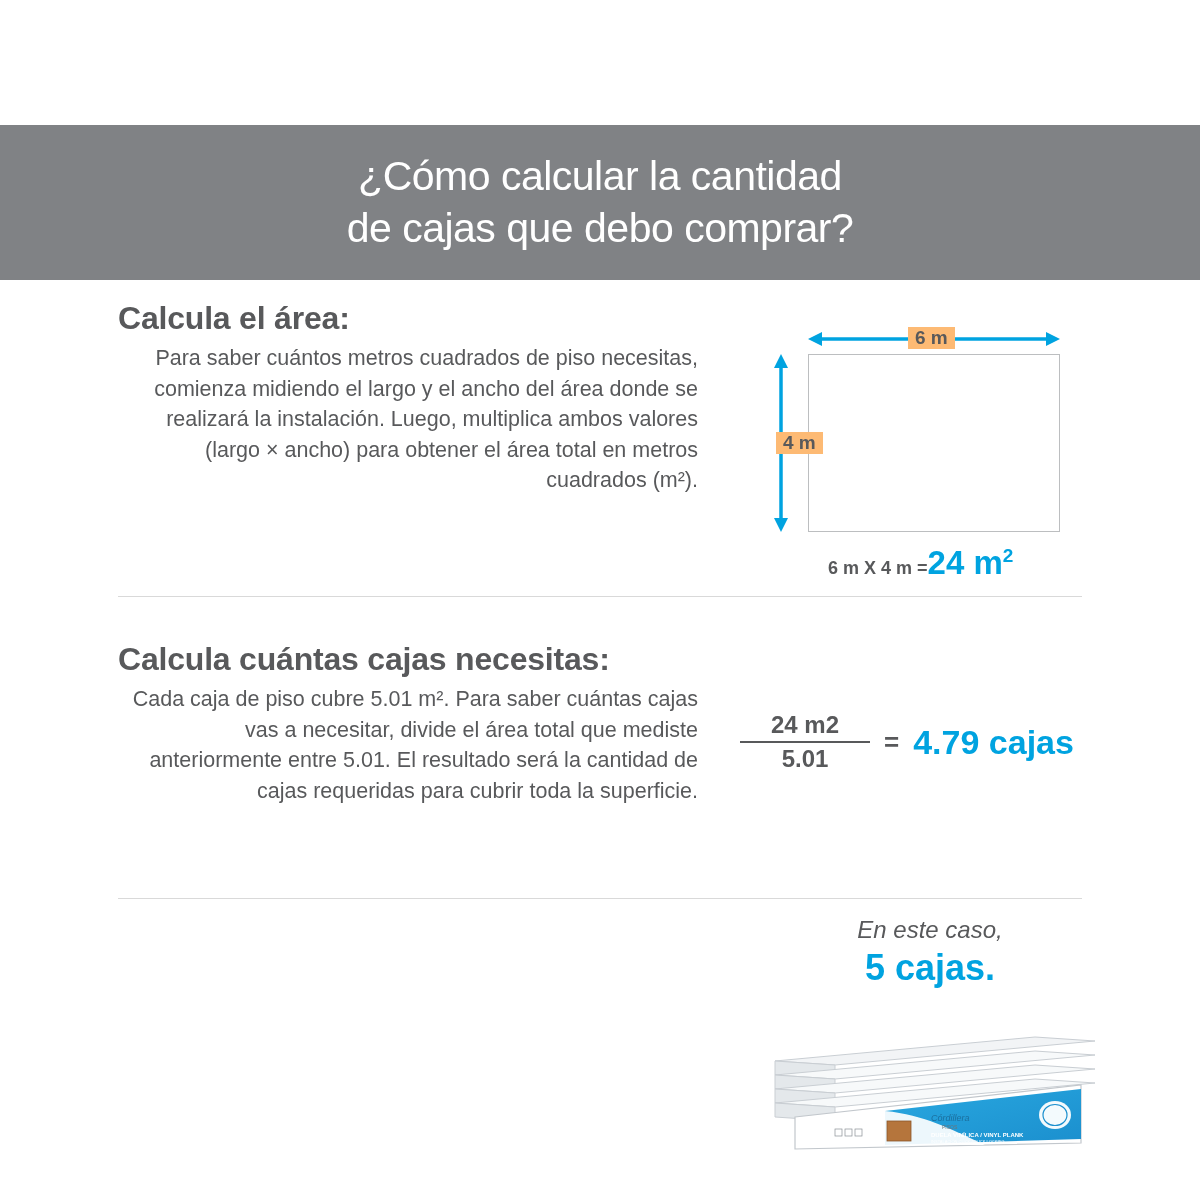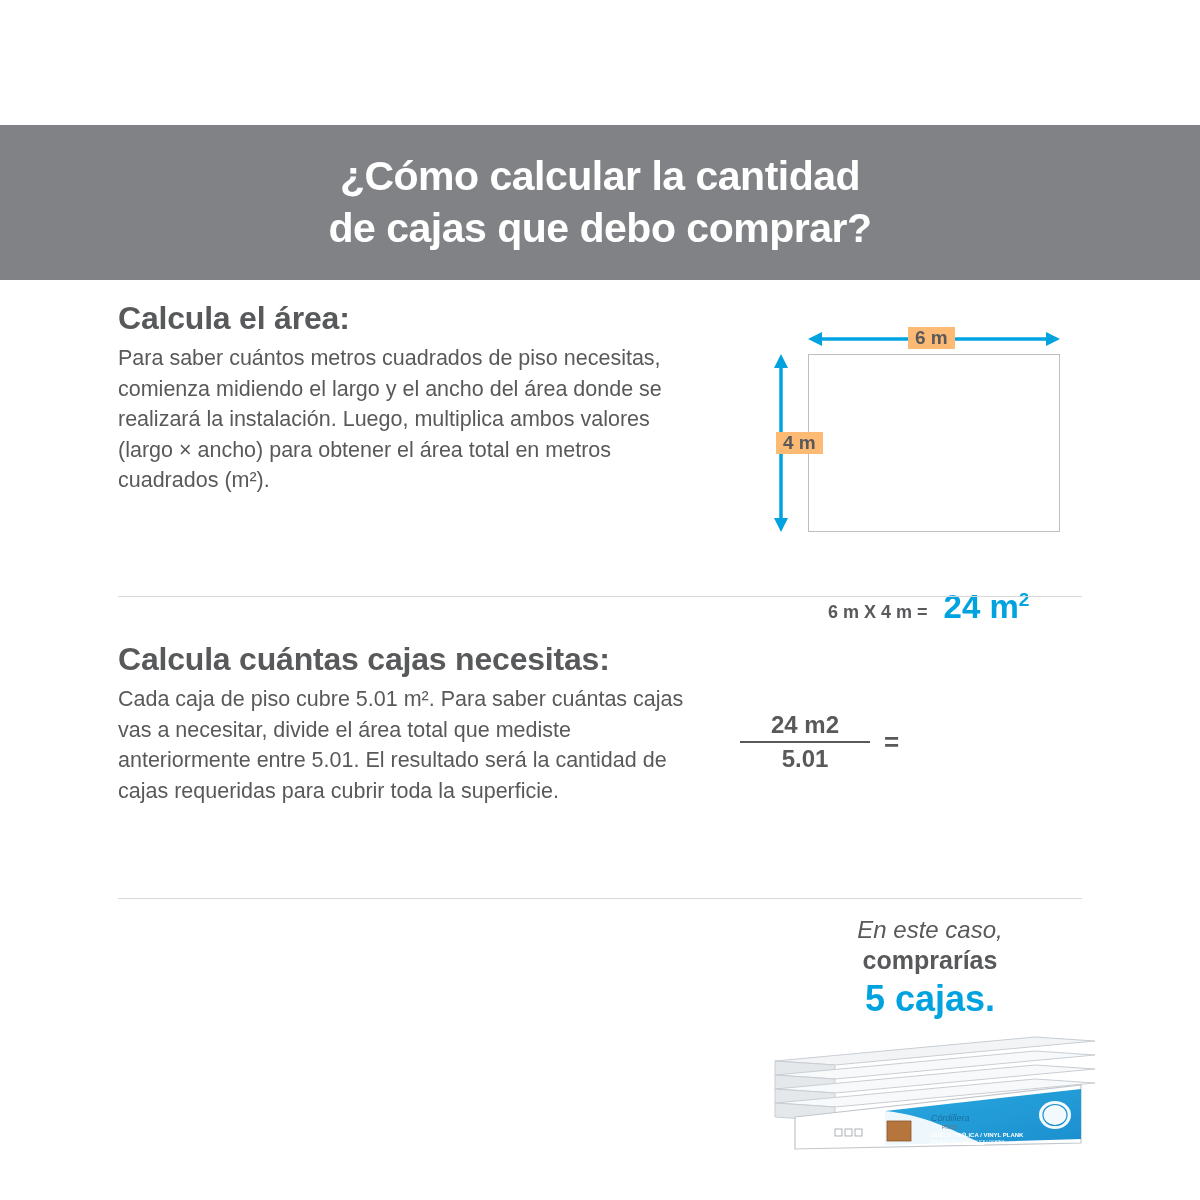--- a/index.html
+++ b/index.html
@@ -17,21 +17,21 @@
     position: absolute;
     left: 0; top: 125px;
     width: 1200px; height: 155px;
     background: #808285;
     display: flex; flex-direction: column;
     align-items: center; justify-content: center;
   }
   .header h1 {
     color: #ffffff;
     font-size: 41px;
-    font-weight: bold;
+    font-weight: normal;
     line-height: 1.25;
     text-align: center;
     letter-spacing: -0.5px;
   }
   .header h1 .l2 { display: block; }
 
   
   .section {
     position: absolute;
     left: 0; width: 1200px;
@@ -57,20 +57,21 @@
     font-size: 32px;
     font-weight: bold;
     color: #58595b;
     margin-bottom: 6px;
     letter-spacing: -0.2px;
   }
   .sec-body {
     font-size: 21.5px;
     line-height: 1.42;
     color: #58595b;
+    text-align: right;
   }
 
   
   .diagram {
     position: absolute;
     left: 760px; top: 12px;
     width: 330px; height: 260px;
   }
   .rect-box {
     position: absolute;
@@ -96,23 +97,22 @@
     color: #58595b;
     background: #fdba74;
     padding: 0 7px;
   }
   #label-width  { left: 148px; top: 15px; }
   #label-height { left: 16px;  top: 120px; }
 
   .calc-line {
     position: absolute;
     left: 68px; top: 232px;
-    display: flex; align-items: baseline; gap: 16px;
+    display: flex; align-items: baseline; gap: 0;
     white-space: nowrap;
-    margin-top: 44px;
   }
   .calc-small {
     font-size: 18px; font-weight: bold; color: #58595b;
   }
   .calc-big {
     font-size: 33px; font-weight: bold; color: #00a3e0;
   }
   .calc-big sup { font-size: 19px; }
 
   
@@ -222,31 +222,31 @@
       <div class="sec-body">Cada caja de piso cubre 5.01 m². Para saber cuántas cajas vas a necesitar, divide el área total que mediste anteriormente entre 5.01. El resultado será la cantidad de cajas requeridas para cubrir toda la superficie.</div>
     </div>
 
     <div class="fraction-block">
       <div class="fraction">
         <div class="frac-num">24 m2</div>
         <div class="frac-bar"></div>
         <div class="frac-den">5.01</div>
       </div>
       <div class="equals">=</div>
+      <div class="result-boxes">4.79 cajas</div>
     </div>
   </div>
 
   <div class="divider" id="divider-2"></div>
 
   <div class="section" id="section-round">
 
 
     <div class="caso">
       <div class="caso-l1">En este caso,</div>
-      <div class="caso-l2">comprarías</div>
       <div class="caso-l3">5 cajas.</div>
     </div>
 
     <div class="boxstack">
       <svg width="400" height="135" viewBox="0 0 400 135" xmlns="http://www.w3.org/2000/svg">
         <defs>
           <linearGradient id="bluefill" x1="0" y1="0" x2="1" y2="1">
             <stop offset="0%" stop-color="#29a8e0"></stop>
             <stop offset="100%" stop-color="#1b8fce"></stop>
           </linearGradient>

